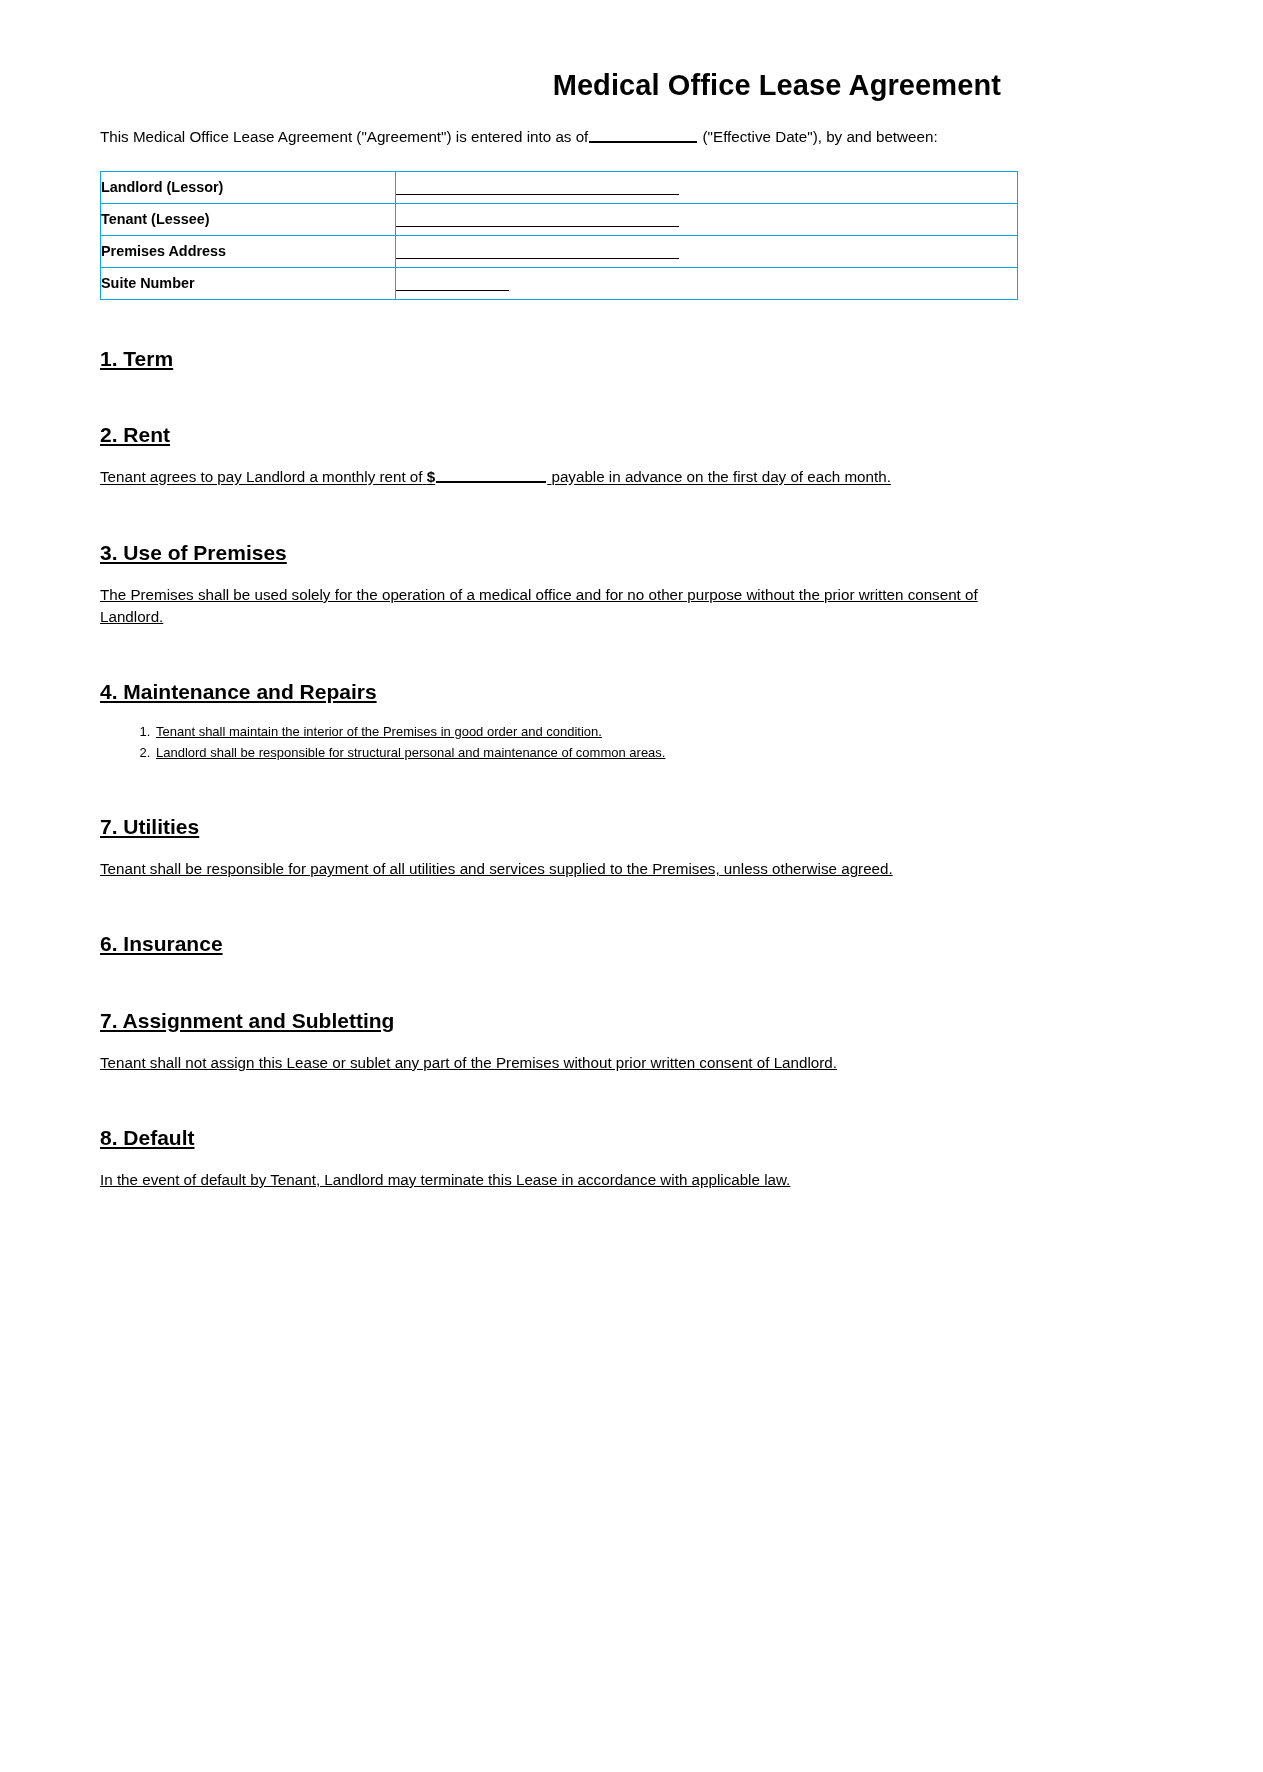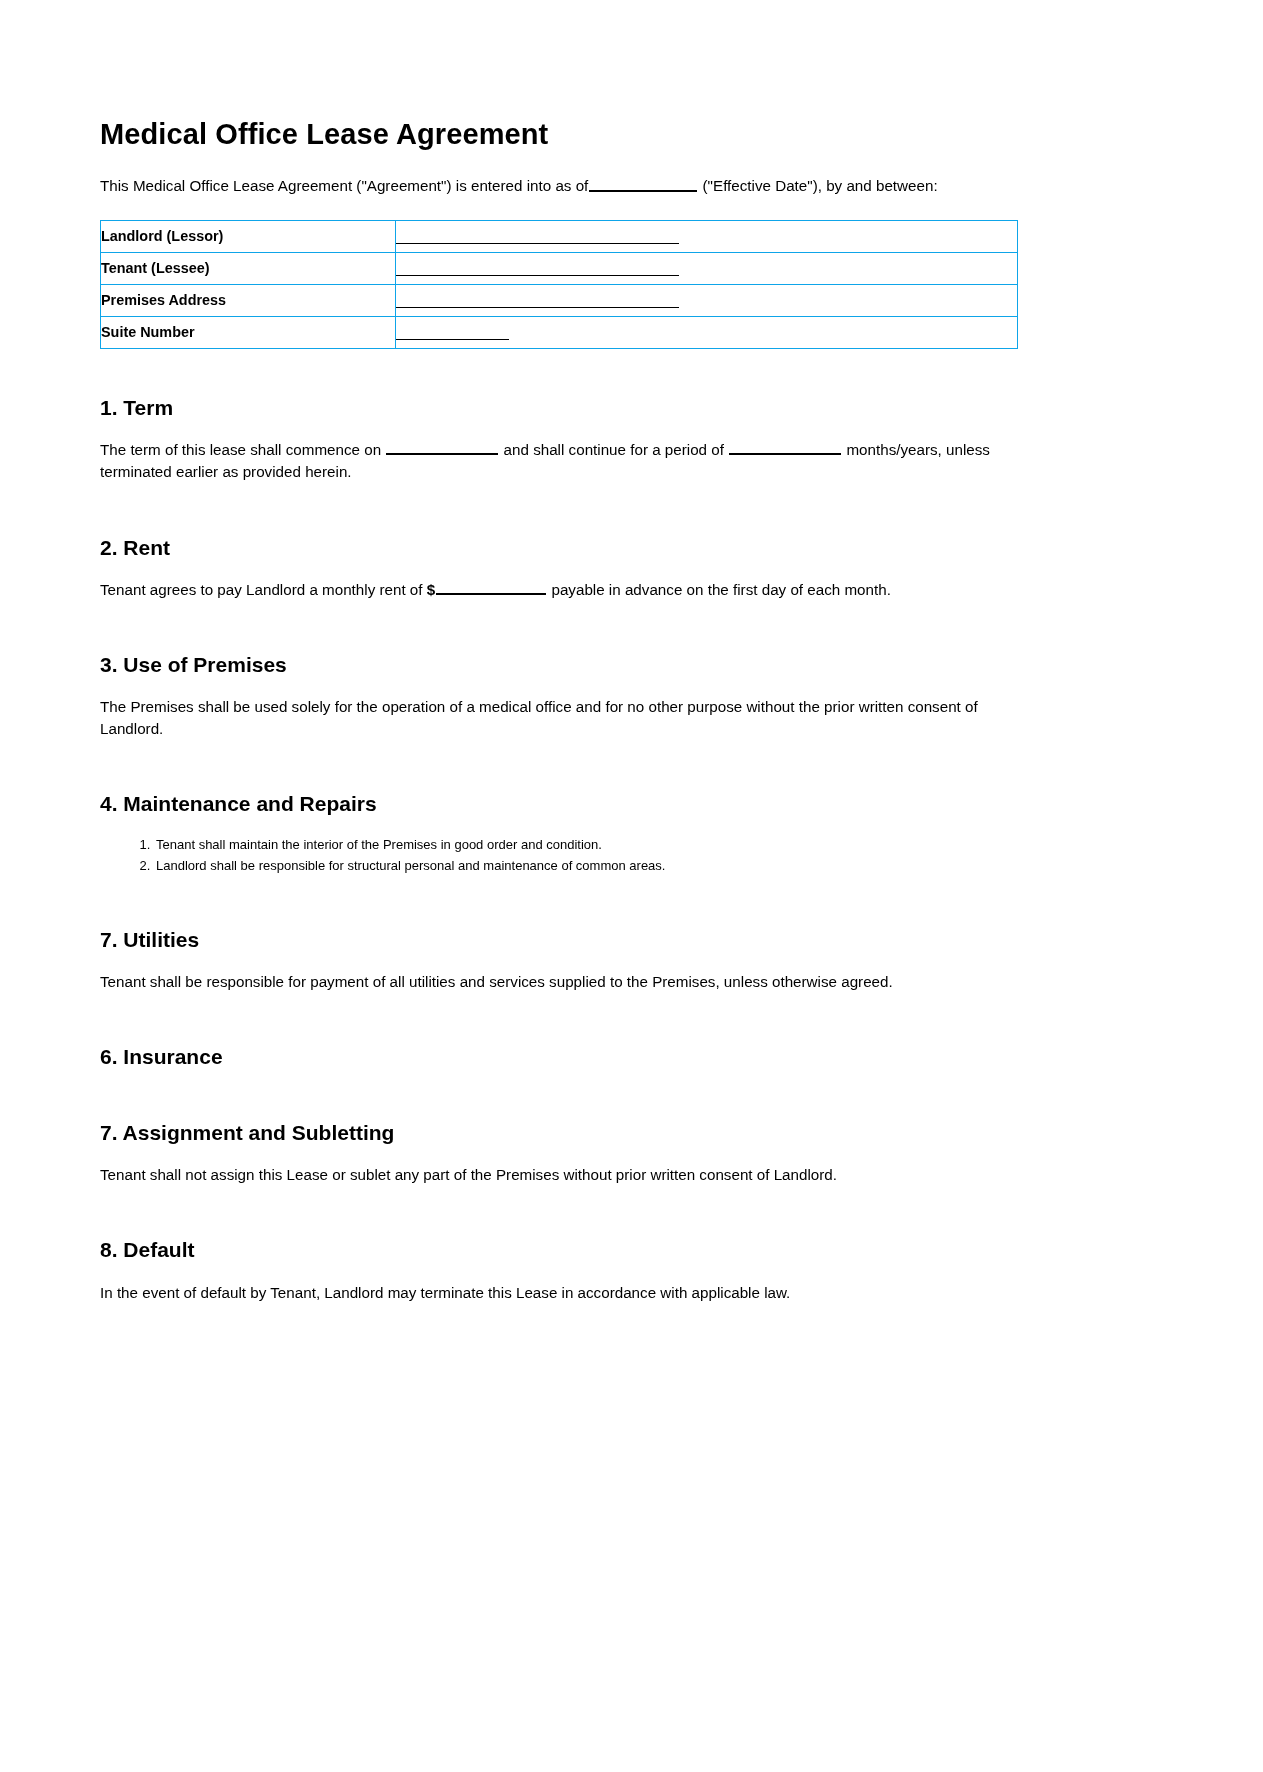--- a/index.html
+++ b/index.html
@@ -22,23 +22,23 @@
   }
   .content {
     position: absolute;
     left: 100px;
     top: 0;
     width: 918px;
   }
   h1.doc-title {
     font-size: 29px;
     font-weight: bold;
-    text-align: left;
-    margin: 0;
-    padding-top: 118px;
+    text-align: right;
+    margin: 17px;
+    padding-top: 52px;
     letter-spacing: 0.1px;
     line-height: 1.15;
   }
   p.intro {
     font-size: 15.2px;
     line-height: 1.45;
     margin: 24px 0 0 0;
   }
   .blank {
     display: inline-block;
@@ -83,21 +83,21 @@
   .val-line.wide { width: 283px; }
   .val-line.narrow { width: 113px; }
 
   h2.sec-head {
     font-size: 21px;
     font-weight: bold;
     margin: 0;
     padding: 0;
     line-height: 1.2;
   }
-  .section { margin-top: 0; }
+  .section { margin-top: 0; text-decoration: underline; }
   .sec-gap-first { margin-top: 46px; }
   .sec-gap { margin-top: 51px; }
   p.body-text {
     font-size: 15.2px;
     line-height: 1.45;
     margin: 19px 0 0 0;
   }
   ol.sec-list {
     margin: 17px 0 0 0;
     padding-left: 54px;
@@ -134,23 +134,20 @@
         </tr>
         <tr>
           <td class="label-cell">Suite Number</td>
           <td class="value-cell"><span class="val-line narrow"></span></td>
         </tr>
       </tbody>
     </table>
 
     <div class="section sec-gap-first">
       <h2 class="sec-head">1. Term</h2>
-      <p class="body-text">
-        <span>The term of this lease shall commence on</span> <span class="blank blank-md"></span> <span>and shall continue for a period of</span> <span class="blank blank-md"></span> <span>months/years, unless terminated earlier as provided herein.</span>
-      </p>
     </div>
 
     <div class="section sec-gap">
       <h2 class="sec-head">2. Rent</h2>
       <p class="body-text">
         <span>Tenant agrees to pay Landlord a monthly rent of</span> <span class="dollar">$</span><span class="blank blank-xs"></span> <span>payable in advance on the first day of each month.</span>
       </p>
     </div>
 
     <div class="section sec-gap">

